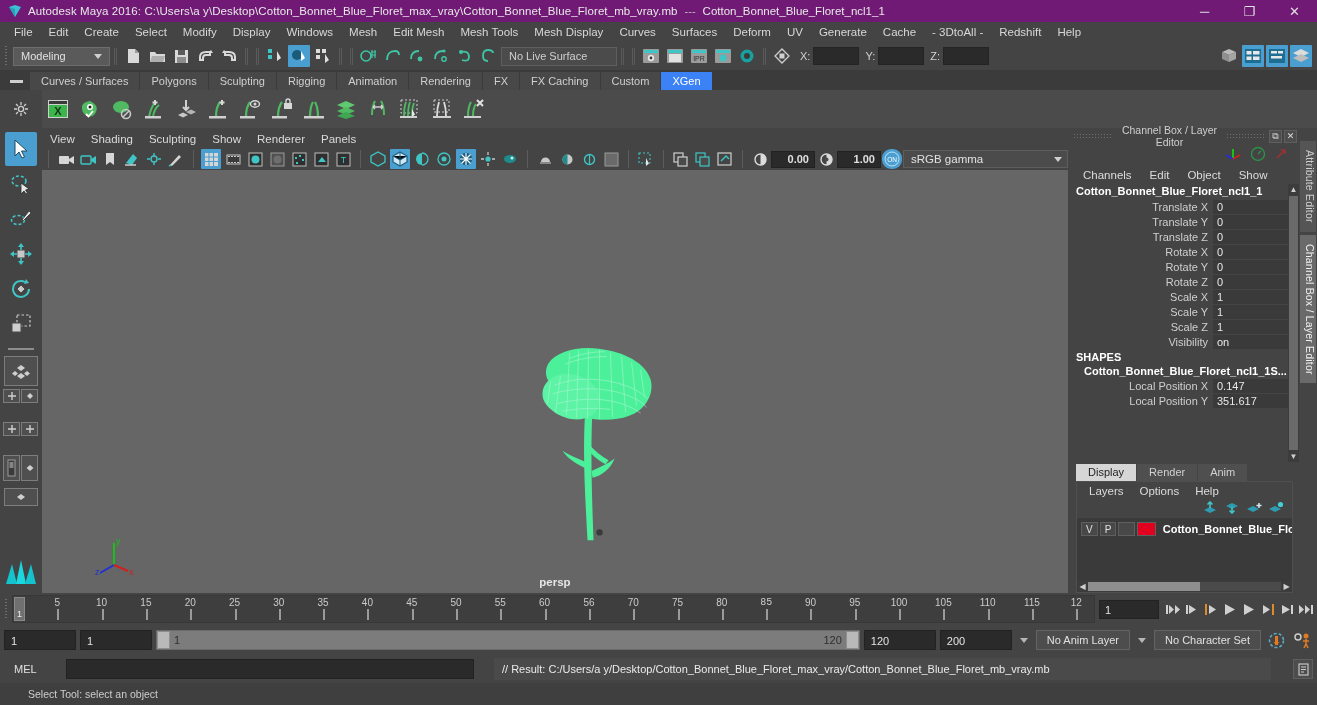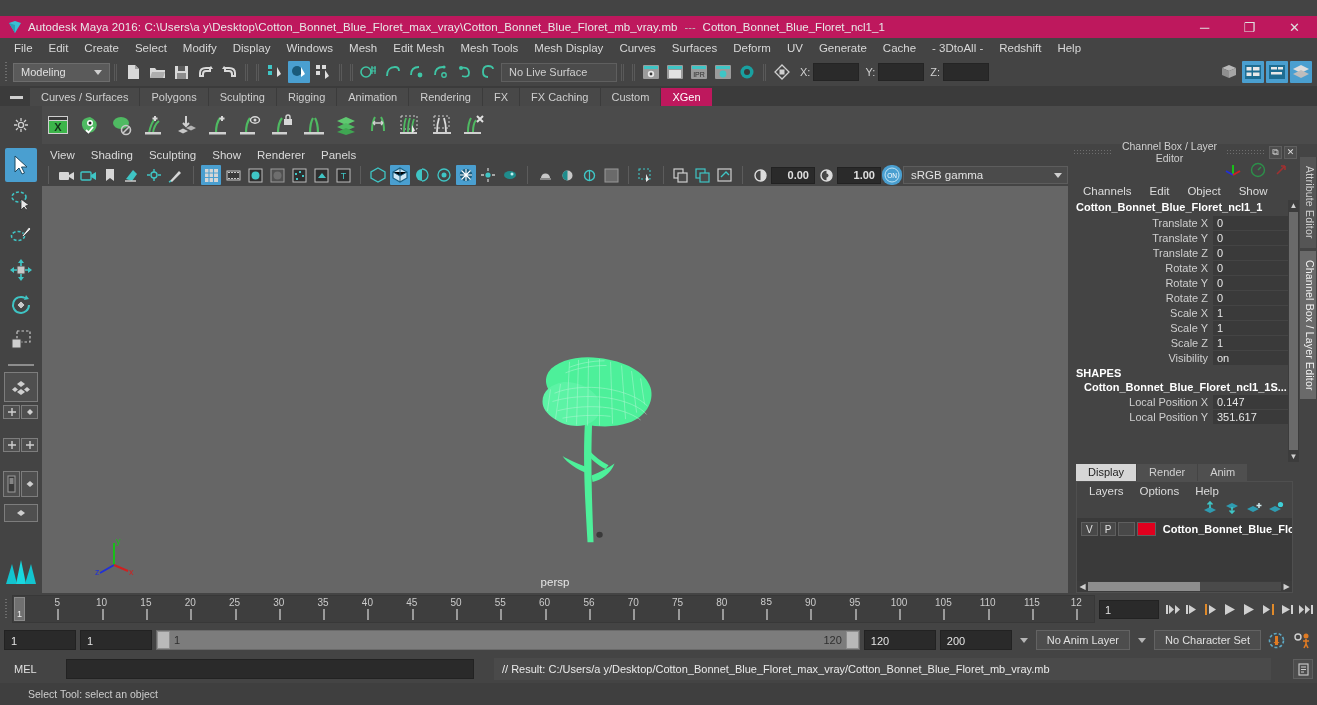--- a/index.html
+++ b/index.html
@@ -6,21 +6,21 @@
   html,body {
     width:1317px; height:705px; overflow:hidden;
     background:#444444;
     font-family:"Liberation Sans", sans-serif;
     font-size:11px; color:#d4d4d4;
     -webkit-font-smoothing:antialiased;
   }
   .app { width:1317px; height:705px; position:relative; background:#444; display:flex; flex-direction:column; }
 
   
-  .titlebar { height:22px; background:#be185d; display:flex; align-items:center; flex:0 0 22px;margin-top:16px; }
+  .titlebar { height:22px; background:#701a75; display:flex; align-items:center; flex:0 0 22px; }
   .tb-logo { width:14px; height:14px; margin:0 6px 0 8px; position:relative; }
   .tb-logo svg { display:block; }
   .tb-title { font-size:11.5px; color:#e8e8e8; white-space:nowrap; letter-spacing:0.1px; }
   .tb-sep { margin:0 7px; color:#bdbdbd; }
   .tb-sub { font-size:11.5px; color:#e8e8e8; }
   .tb-spacer { flex:1; }
   .tb-btn { width:45px; height:22px; display:flex; align-items:center; justify-content:center; color:#e0e0e0; font-size:13px; }
 
   
   .menubar { height:20px; background:#444444; display:flex; align-items:center; padding-left:6px; flex:0 0 20px; }
@@ -45,21 +45,21 @@
   .ticon.on { background:#4a9fd0; }
   .field-dark { background:#2a2a2a; border:1px solid #242424; height:18px; }
   .xyzlbl { color:#d0d0d0; font-size:11px; margin:0 3px 0 6px; }
   .nolive { height:19px; min-width:116px; background:#4b4b4b; border:1px solid #5f5f5f; color:#cfcfcf;
     font-size:11px; display:flex; align-items:center; padding-left:7px; }
 
   
   .shelftabs { height:20px; background:#3b3b3b; display:flex; align-items:flex-end; flex:0 0 20px; padding-left:2px; }
   .shelftab { height:18px; line-height:18px; padding:0 11px; font-size:11px; color:#cfcfcf; background:#484848;
     border-right:1px solid #3b3b3b; white-space:nowrap; }
-  .shelftab.active { background:#be185d; color:#fff; }
+  .shelftab.active { background:#3b82f6; color:#fff; }
   .shelf-menu-btn { width:28px; height:18px; display:flex; align-items:center; justify-content:center; }
   .shelf-menu-btn .bar { width:13px; height:3px; background:#cfcfcf; }
 
   
   .shelfrow { height:38px; background:#4b4b4b; display:flex; align-items:center; flex:0 0 38px; }
   .shelf-left { width:42px; height:38px; display:flex; align-items:center; justify-content:center; background:#444; }
   .sh-ic { width:30px; height:30px; display:flex; align-items:center; justify-content:center; margin:0 1px; }
 
   
   .main { flex:1; display:flex; min-height:0; background:#444; }
@@ -81,21 +81,21 @@
   .vpmenu .mi { padding:0 8px; font-size:11.5px; color:#dadada; }
   .vptoolbar { height:22px; background:#444; display:flex; align-items:center; flex:0 0 22px; }
   .vic { width:20px; height:20px; display:flex; align-items:center; justify-content:center; margin:0 1px; border-radius:1px; }
   .vic.on { background:#4a9fd0; }
   .vfield { width:44px; height:17px; background:#2a2a2a; border:1px solid #222; color:#e0e0e0; font-size:11px;
     display:flex; align-items:center; justify-content:flex-end; padding-right:5px;font-weight:bold; }
   .gcombo { height:18px; flex:1; min-width:60px; background:#4b4b4b; border:1px solid #5d5d5d; display:flex; align-items:center;
     color:#e2e2e2; font-size:11.5px; padding-left:7px; }
   .viewport { flex:1; background:#666666; position:relative; overflow:hidden; min-height:0; }
   .persp-label { position:absolute; bottom:5px; left:0; right:0; text-align:center; font-size:11.5px;
-     color:#e6e6e6; font-weight:normal;margin-top:27px; }
+     color:#e6e6e6; font-weight:bold;margin-top:27px; }
   .axis { position:absolute; left:52px; bottom:14px; width:48px; height:44px; }
 
   
   .rightpanel { width:247px; flex:0 0 247px; background:#444444; display:flex; }
   .rp-body { flex:1; display:flex; flex-direction:column; min-width:0; }
   .rp-tabs { width:18px; background:#444; display:flex; flex-direction:column; align-items:center; padding-top:13px; }
   .vtab { width:16px; background:#555555; color:#cfcfcf; font-size:10.5px; margin-bottom:3px;
      writing-mode:vertical-rl; text-align:center; padding:9px 0; letter-spacing:0.2px; }
   .vtab.active { background:#6a6a6a; color:#f0f0f0; }
 

